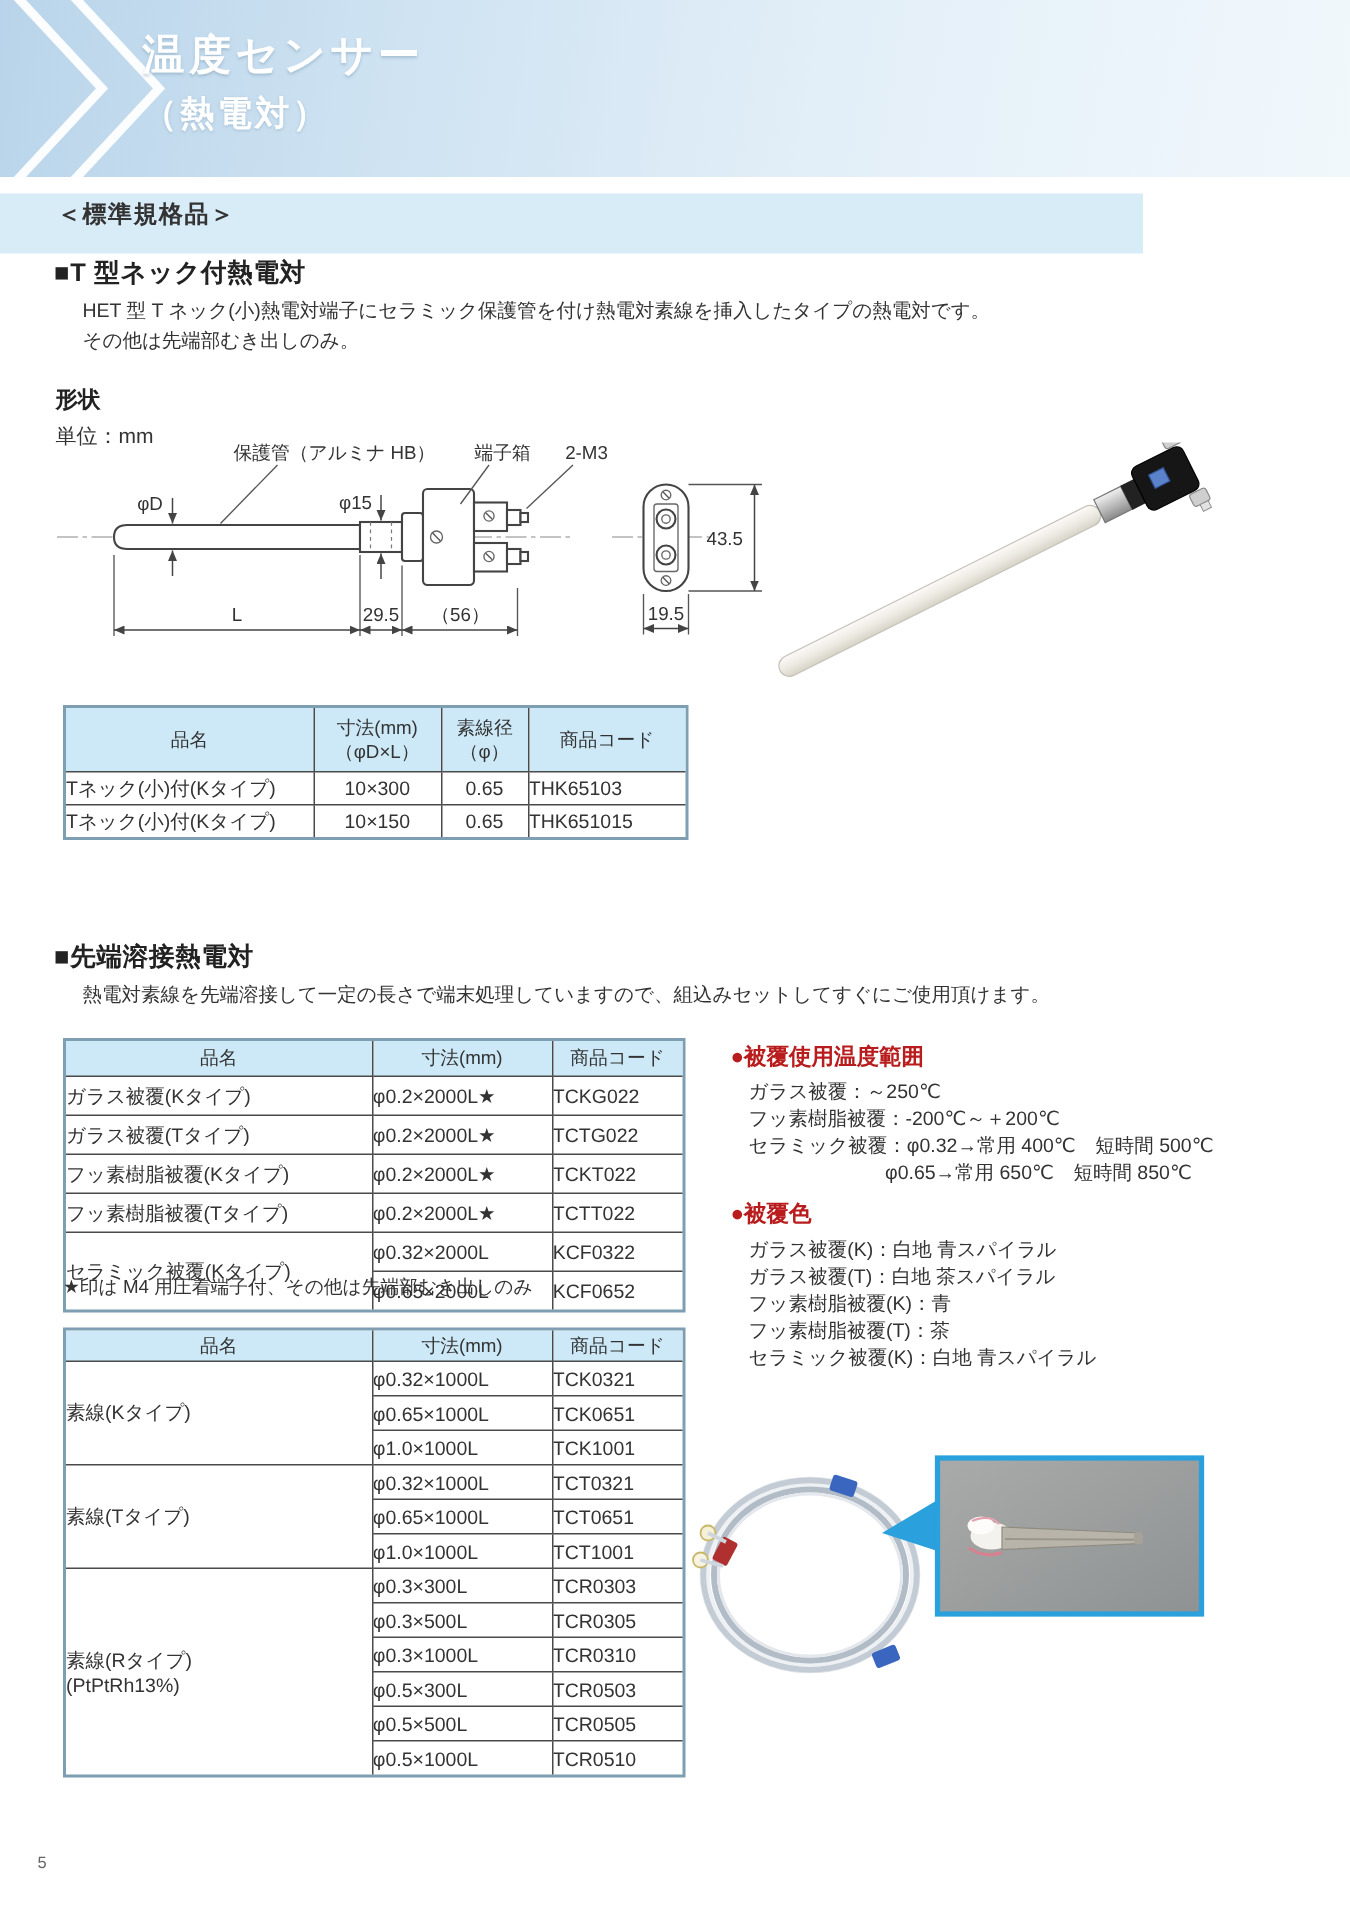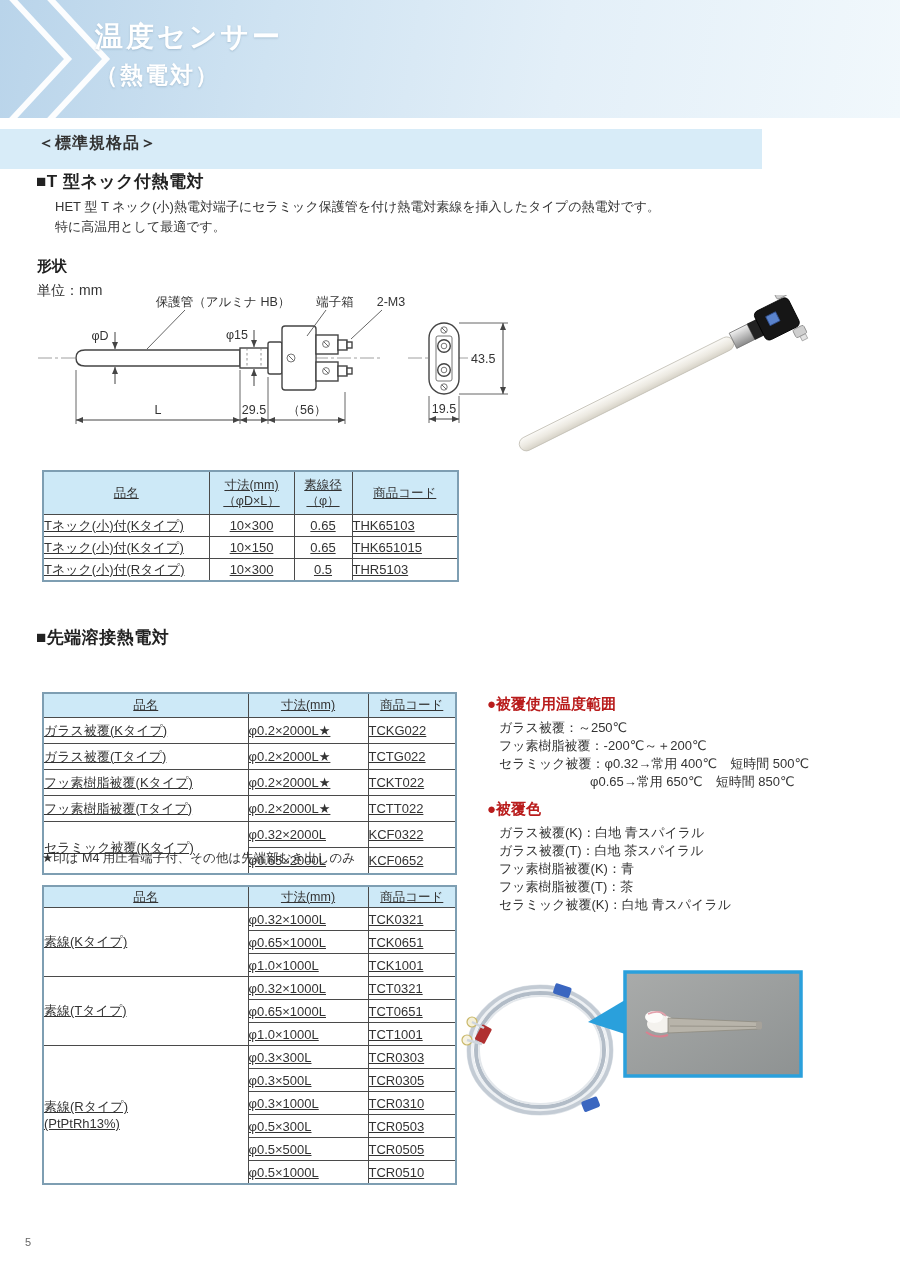--- a/index.html
+++ b/index.html
@@ -22,21 +22,21 @@
   .h-square{font-size:17px;font-weight:bold;color:#222;letter-spacing:.5px;}
   .body-text{font-size:13px;color:#333;line-height:20px;}
   .h-shape{font-size:15px;font-weight:bold;color:#222;}
   .unit{font-size:14px;color:#333;}
   .note{font-size:12.5px;color:#333;}
   .bullet-h{font-size:15px;font-weight:bold;color:#b91c1c;}
   .info-line{font-size:13px;color:#333;line-height:18.5px;}
   .ml{white-space:pre-line;}
 
   
-  .tbl-wrap{position:absolute;border:2px solid #7e9eb2;background:#fff;text-decoration:underline;}
+  .tbl-wrap{position:absolute;border:2px solid #7e9eb2;background:#fff;}
   .spec-table{border-collapse:collapse;width:100%;table-layout:fixed;}
   .spec-table th,.spec-table td{border:1px solid #4a4a4a;font-weight:normal;font-size:13px;
       color:#333;padding:0;overflow:hidden;}
   .spec-table tr>*:first-child{border-left:none;}
   .spec-table tr>*:last-child{border-right:none;}
   .spec-table tr:first-child>*{border-top:none;}
   .spec-table tr:last-child>*{border-bottom:none;}
   .spec-table th{background:#cde9f7;text-align:center;font-size:12.5px;line-height:1.3;}
   .no-b{border-bottom:none !important;}
   .dash-t{border-top:1px dashed #888 !important;}
@@ -76,21 +76,21 @@
     <div class="banner-title">温度センサー</div>
     <div class="banner-sub">（熱電対）</div>
   </div>
 
   <div class="band">
     <div class="band-label">＜標準規格品＞</div>
   </div>
 
   <div class="abs h-square" style="left:36px;top:170px">■T 型ネック付熱電対</div>
   <div class="abs body-text" style="left:55px;top:197px">HET 型 T ネック(小)熱電対端子にセラミック保護管を付け熱電対素線を挿入したタイプの熱電対です。</div>
-  <div class="abs body-text" style="left:55px;top:217px">特に高温用として最適です。</div>
+  <div class="abs body-text" style="left:55px;top:217px">その他は先端部むき出しのみ。</div>
 
   <div class="abs h-shape" style="left:37px;top:257px">形状</div>
   <div class="abs unit" style="left:37px;top:282px">単位：mm</div>
 
   <svg class="diagram" width="490" height="152" viewBox="0 0 490 152">
     <defs>
       <marker id="ae" markerWidth="8" markerHeight="7" refX="7" refY="3" orient="auto" markerUnits="userSpaceOnUse">
         <path d="M0,0 L7,3 L0,6 Z" fill="#444"></path>
         </marker>
       <marker id="as" markerWidth="8" markerHeight="7" refX="0" refY="3" orient="auto" markerUnits="userSpaceOnUse">
@@ -218,31 +218,26 @@
         <td class="c-center">10×300</td>
         <td class="c-center">0.65</td>
         <td class="c-code">THK65103</td>
       </tr>
       <tr>
         <td class="c-name dash-t">Tネック(小)付(Kタイプ)</td>
         <td class="c-center dash-t">10×150</td>
         <td class="c-center dash-t">0.65</td>
         <td class="c-code dash-t">THK651015</td>
       </tr>
-      <tr>
-        <td class="c-name">Tネック(小)付(Rタイプ)</td>
-        <td class="c-center">10×300</td>
-        <td class="c-center">0.5</td>
-        <td class="c-code">THR5103</td>
-      </tr>
     </tbody>
       </table>
   </div>
 
   <div class="abs h-square" style="left:36px;top:626px">■先端溶接熱電対</div>
+  <div class="abs body-text" style="left:55px;top:653px">熱電対素線を先端溶接して一定の長さで端末処理していますので、組込みセットしてすぐにご使用頂けます。</div>
 
   <div class="tbl-wrap" style="left:42px;top:692px;width:411px">
     <table class="spec-table welded">
       <colgroup>
           <col style="width:204px">
           <col style="width:120px">
           <col style="width:87px">
         </colgroup>
       <tbody>
           <tr>

